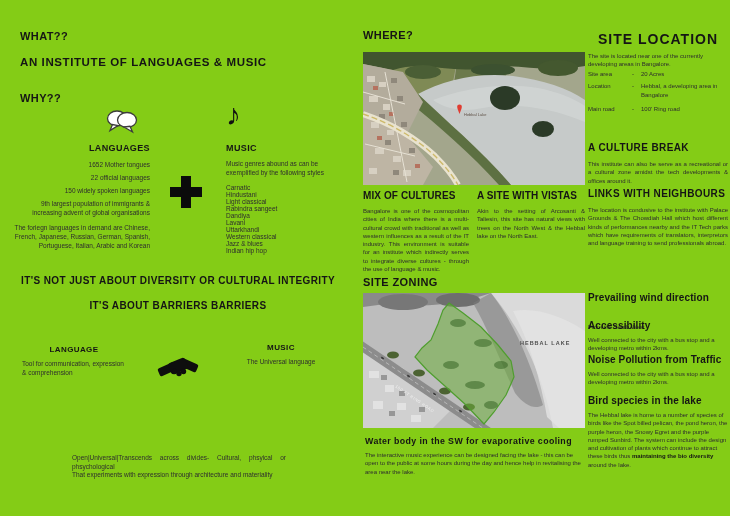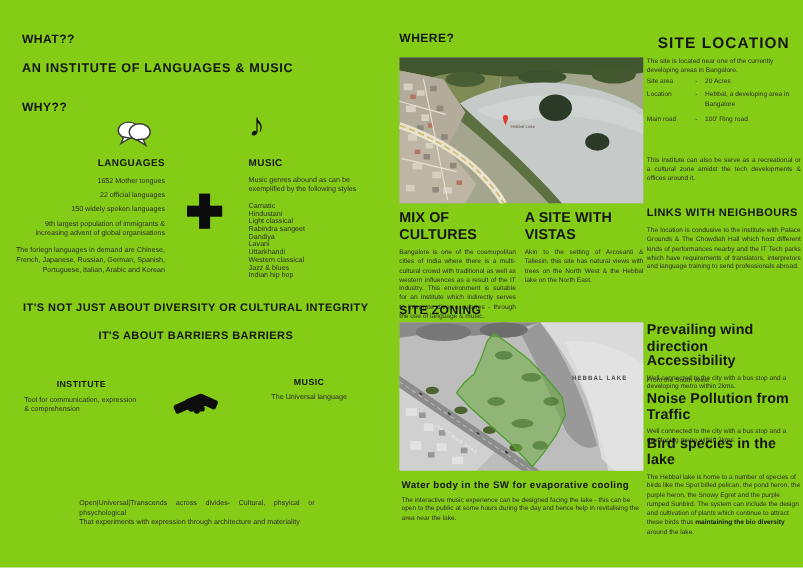--- a/index.html
+++ b/index.html
@@ -6,21 +6,21 @@
   html,body { background:#e9e9e9; }
   .sheet {
     position:relative; width:730px; height:516px; background:#84cc16;
     font-family:"Liberation Sans", sans-serif; color:#222; overflow:hidden;
   }
   .abs { position:absolute; }
   .hd   { font-weight:bold; color:#151515; letter-spacing:.4px; }
   .hd11 { font-size:11px; }
   .hd10 { font-size:10px; }
   .hd9  { font-size:9px; }
-  .hd85 { font-size:13px; letter-spacing:.1px; }
+  .hd85 { font-size:10px; letter-spacing:.1px; }
   .body65 { font-size:6.5px; line-height:1.32; color:#2e2e2e; }
   .body6  { font-size:6px;   line-height:1.38; color:#2e2e2e; }
   .just { text-align:justify; }
   .ctr  { text-align:center; }
   .rgt  { text-align:right; }
   .fact { margin-bottom:4.5px; }
   .genre { line-height:7px; }
   
   .plus { width:32px; height:32px; }
   .plus::before, .plus::after { content:""; position:absolute; background:#0b0b0b; }
@@ -78,21 +78,21 @@
     <div class="body65 genre">Uttarkhandi</div>
     <div class="body65 genre">Western classical</div>
     <div class="body65 genre">Jazz &amp; blues</div>
     <div class="body65 genre">Indian hip hop</div>
   </div>
 
   <div class="abs hd ctr" style="left:0; top:275px; width:356px; font-size:10px;">IT'S NOT JUST ABOUT DIVERSITY OR CULTURAL INTEGRITY</div>
   <div class="abs hd ctr" style="left:0; top:300px; width:356px; font-size:10px;">IT'S ABOUT BARRIERS BARRIERS</div>
 
   <div class="abs ctr" style="left:22px; top:345px; width:104px;">
-    <div class="hd" style="font-size:8px; margin-bottom:6px;">INSTITUTE</div>
+    <div class="hd" style="font-size:8px; margin-bottom:6px;">LANGUAGE</div>
     <div class="body65" style="text-align:left;">Tool for communication, expression &amp; comprehension</div>
   </div>
 
   <div class="abs" style="left:157px; top:351px; width:42px; height:32px;">
     <svg width="42" height="32" viewBox="0 0 42 32">
       <g fill="#0e0e0e">
         <rect x="1" y="14" width="18" height="8.5" rx="2" transform="rotate(-24 10 18)"></rect>
         <rect x="23" y="10" width="18" height="8.5" rx="2" transform="rotate(24 32 14)"></rect>
         <rect x="12" y="9" width="18" height="12" rx="3" transform="rotate(-22 21 15)"></rect>
         <circle cx="17.5" cy="20.5" r="2.7"></circle>
@@ -254,20 +254,21 @@
       <span class="loc-value">Hebbal, a developing area in Bangalore</span>
     </div>
     <div class="loc-row" style="margin-top:6px;">
       <span class="loc-label">Main road</span>
       <span class="loc-dash">-</span>
       <span class="loc-value">100' Ring road</span>
     </div>
   </div>
 
   <div class="abs" style="left:588px; top:142px; width:140px;">
+    <div class="hd hd10" style="margin-bottom:7px;">A CULTURE BREAK</div>
     <div class="body6 just">This institute can also be serve as a recreational or a cultural zone amidst the tech developments &amp; offices around it.</div>
   </div>
 
   <div class="abs" style="left:588px; top:188px; width:140px;">
     <div class="hd hd10" style="margin-bottom:7px;">LINKS WITH NEIGHBOURS</div>
     <div class="body6 just">The location is condusive to the institute with Palace Grounds &amp; The Chowdiah Hall which host different kinds of performances nearby and the IT Tech parks which have requirements of translators, interpretors and language training to send professionals abroad.</div>
   </div>
 
   <div class="abs" style="left:588px; top:292px; width:140px;">
     <div class="hd hd85" style="margin-bottom:20px; text-transform:none;">Prevailing wind direction</div>

